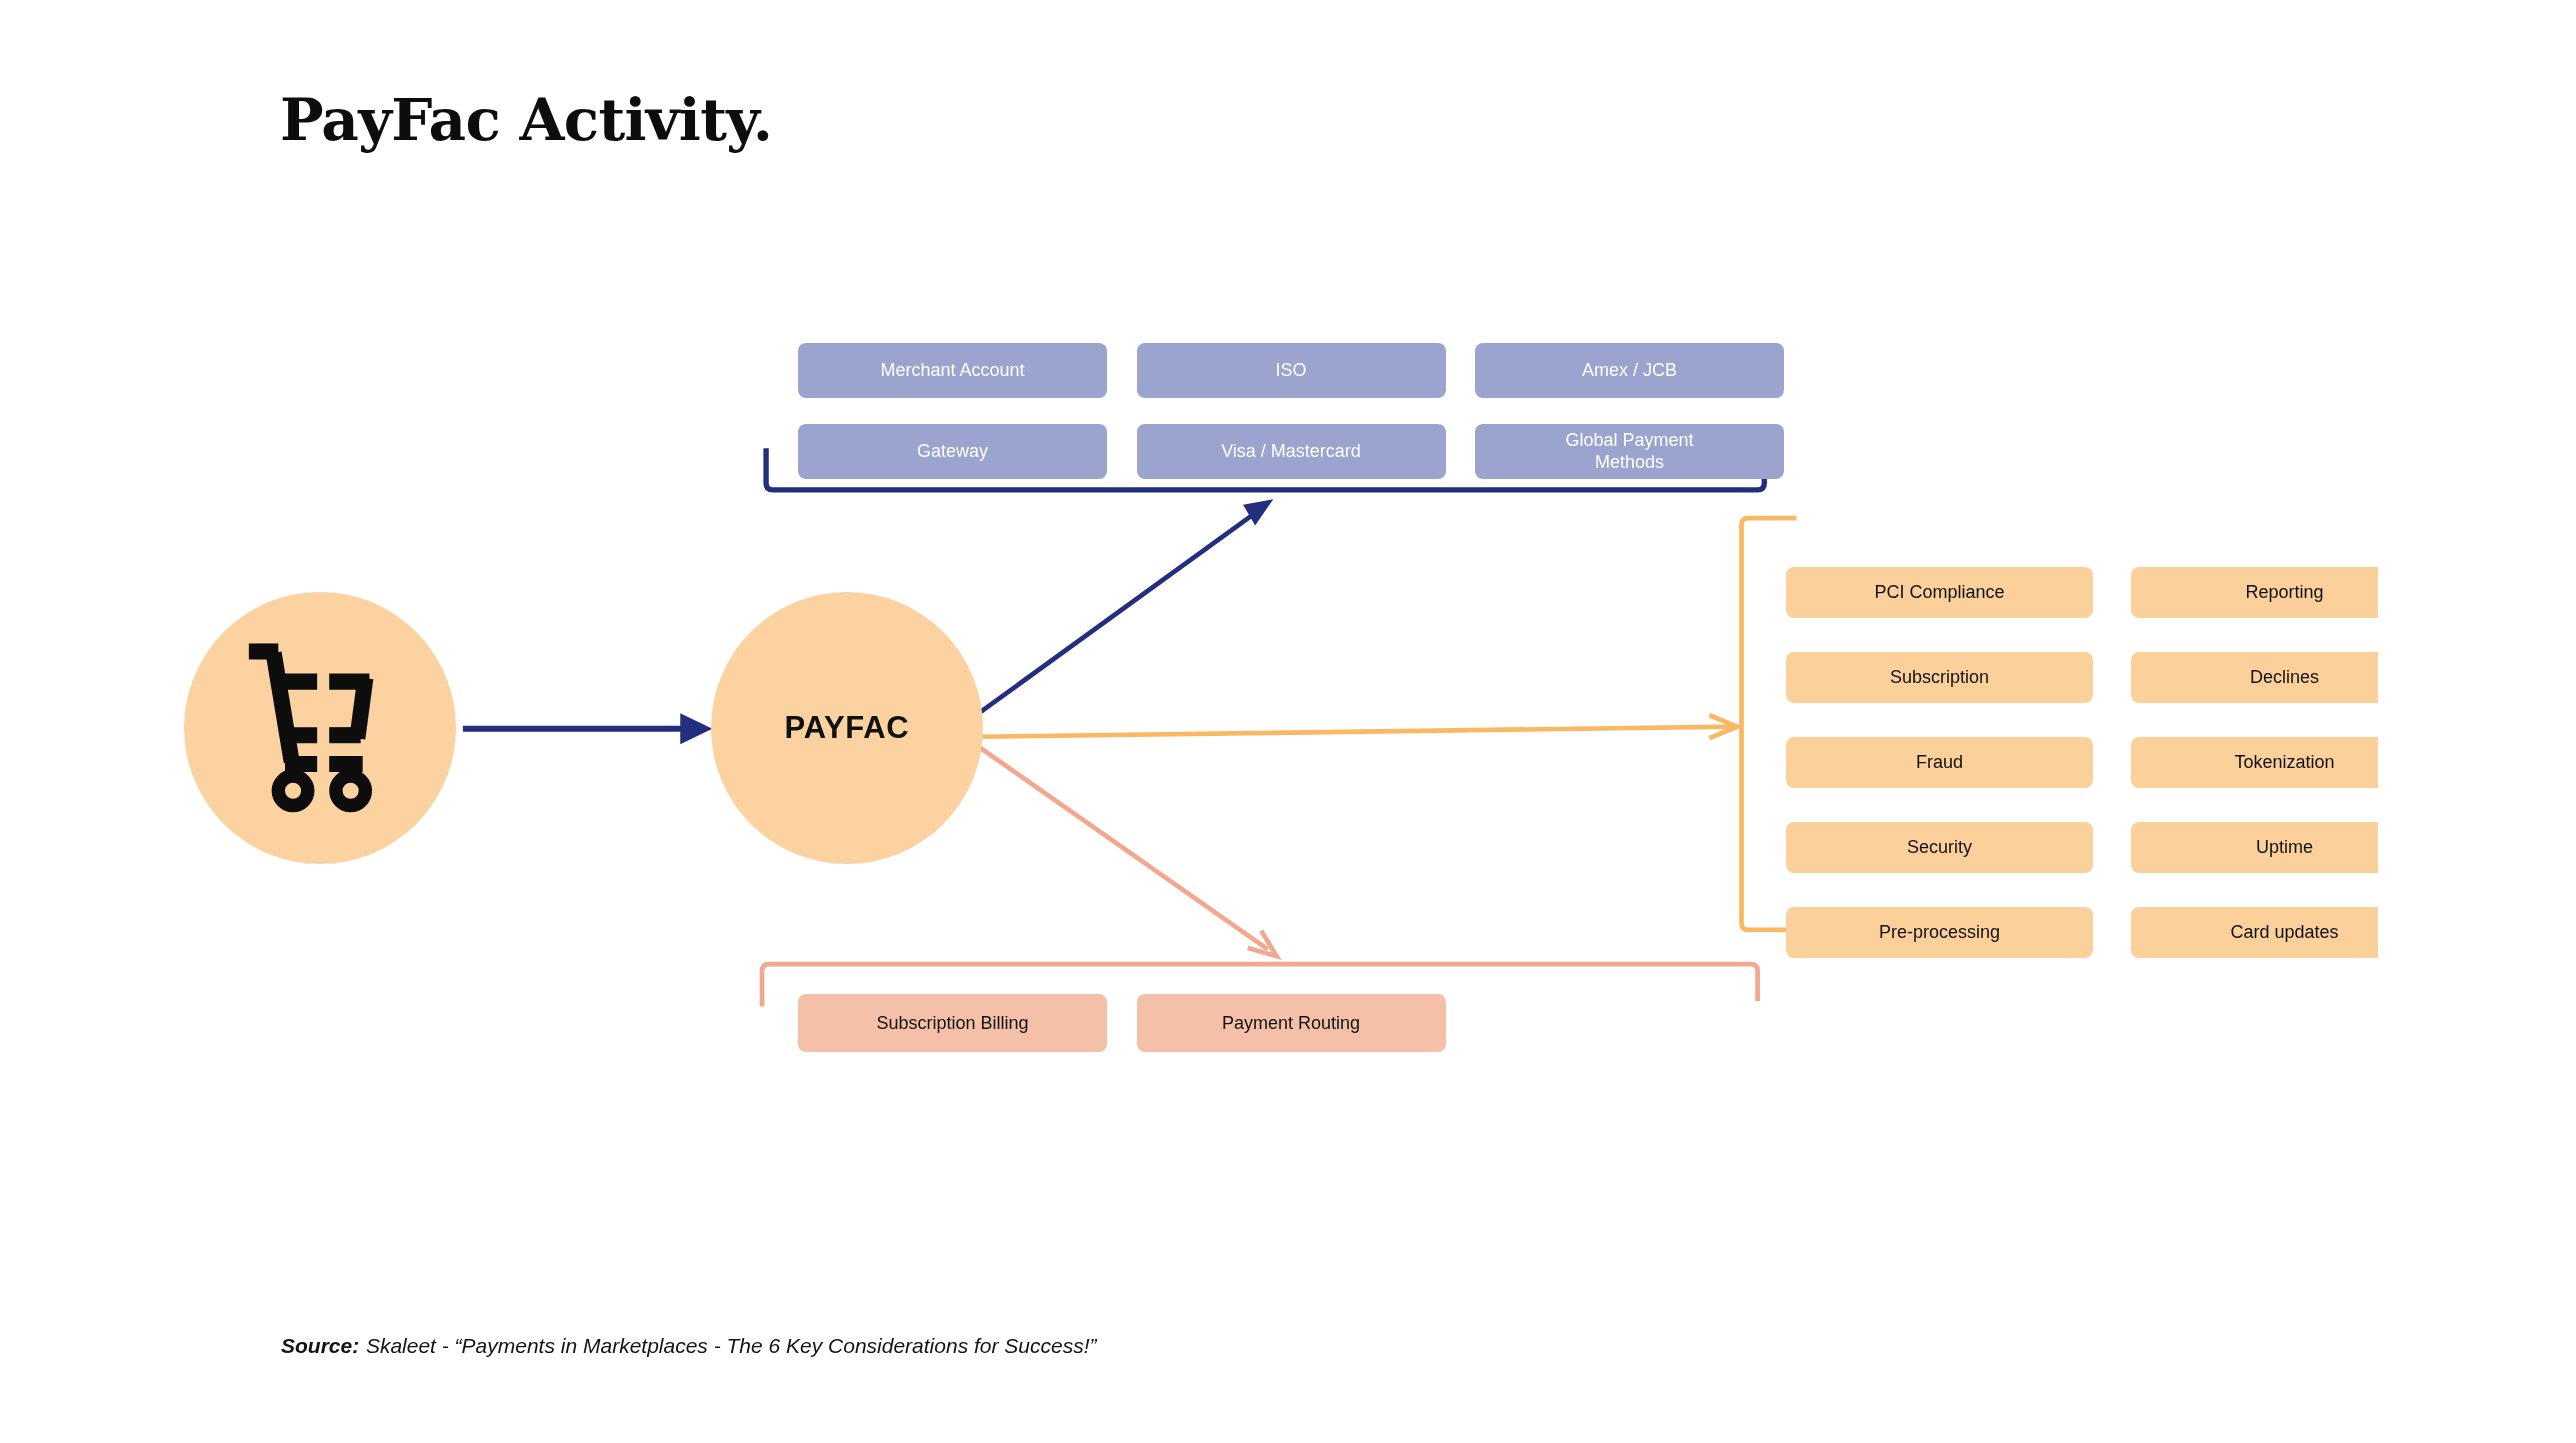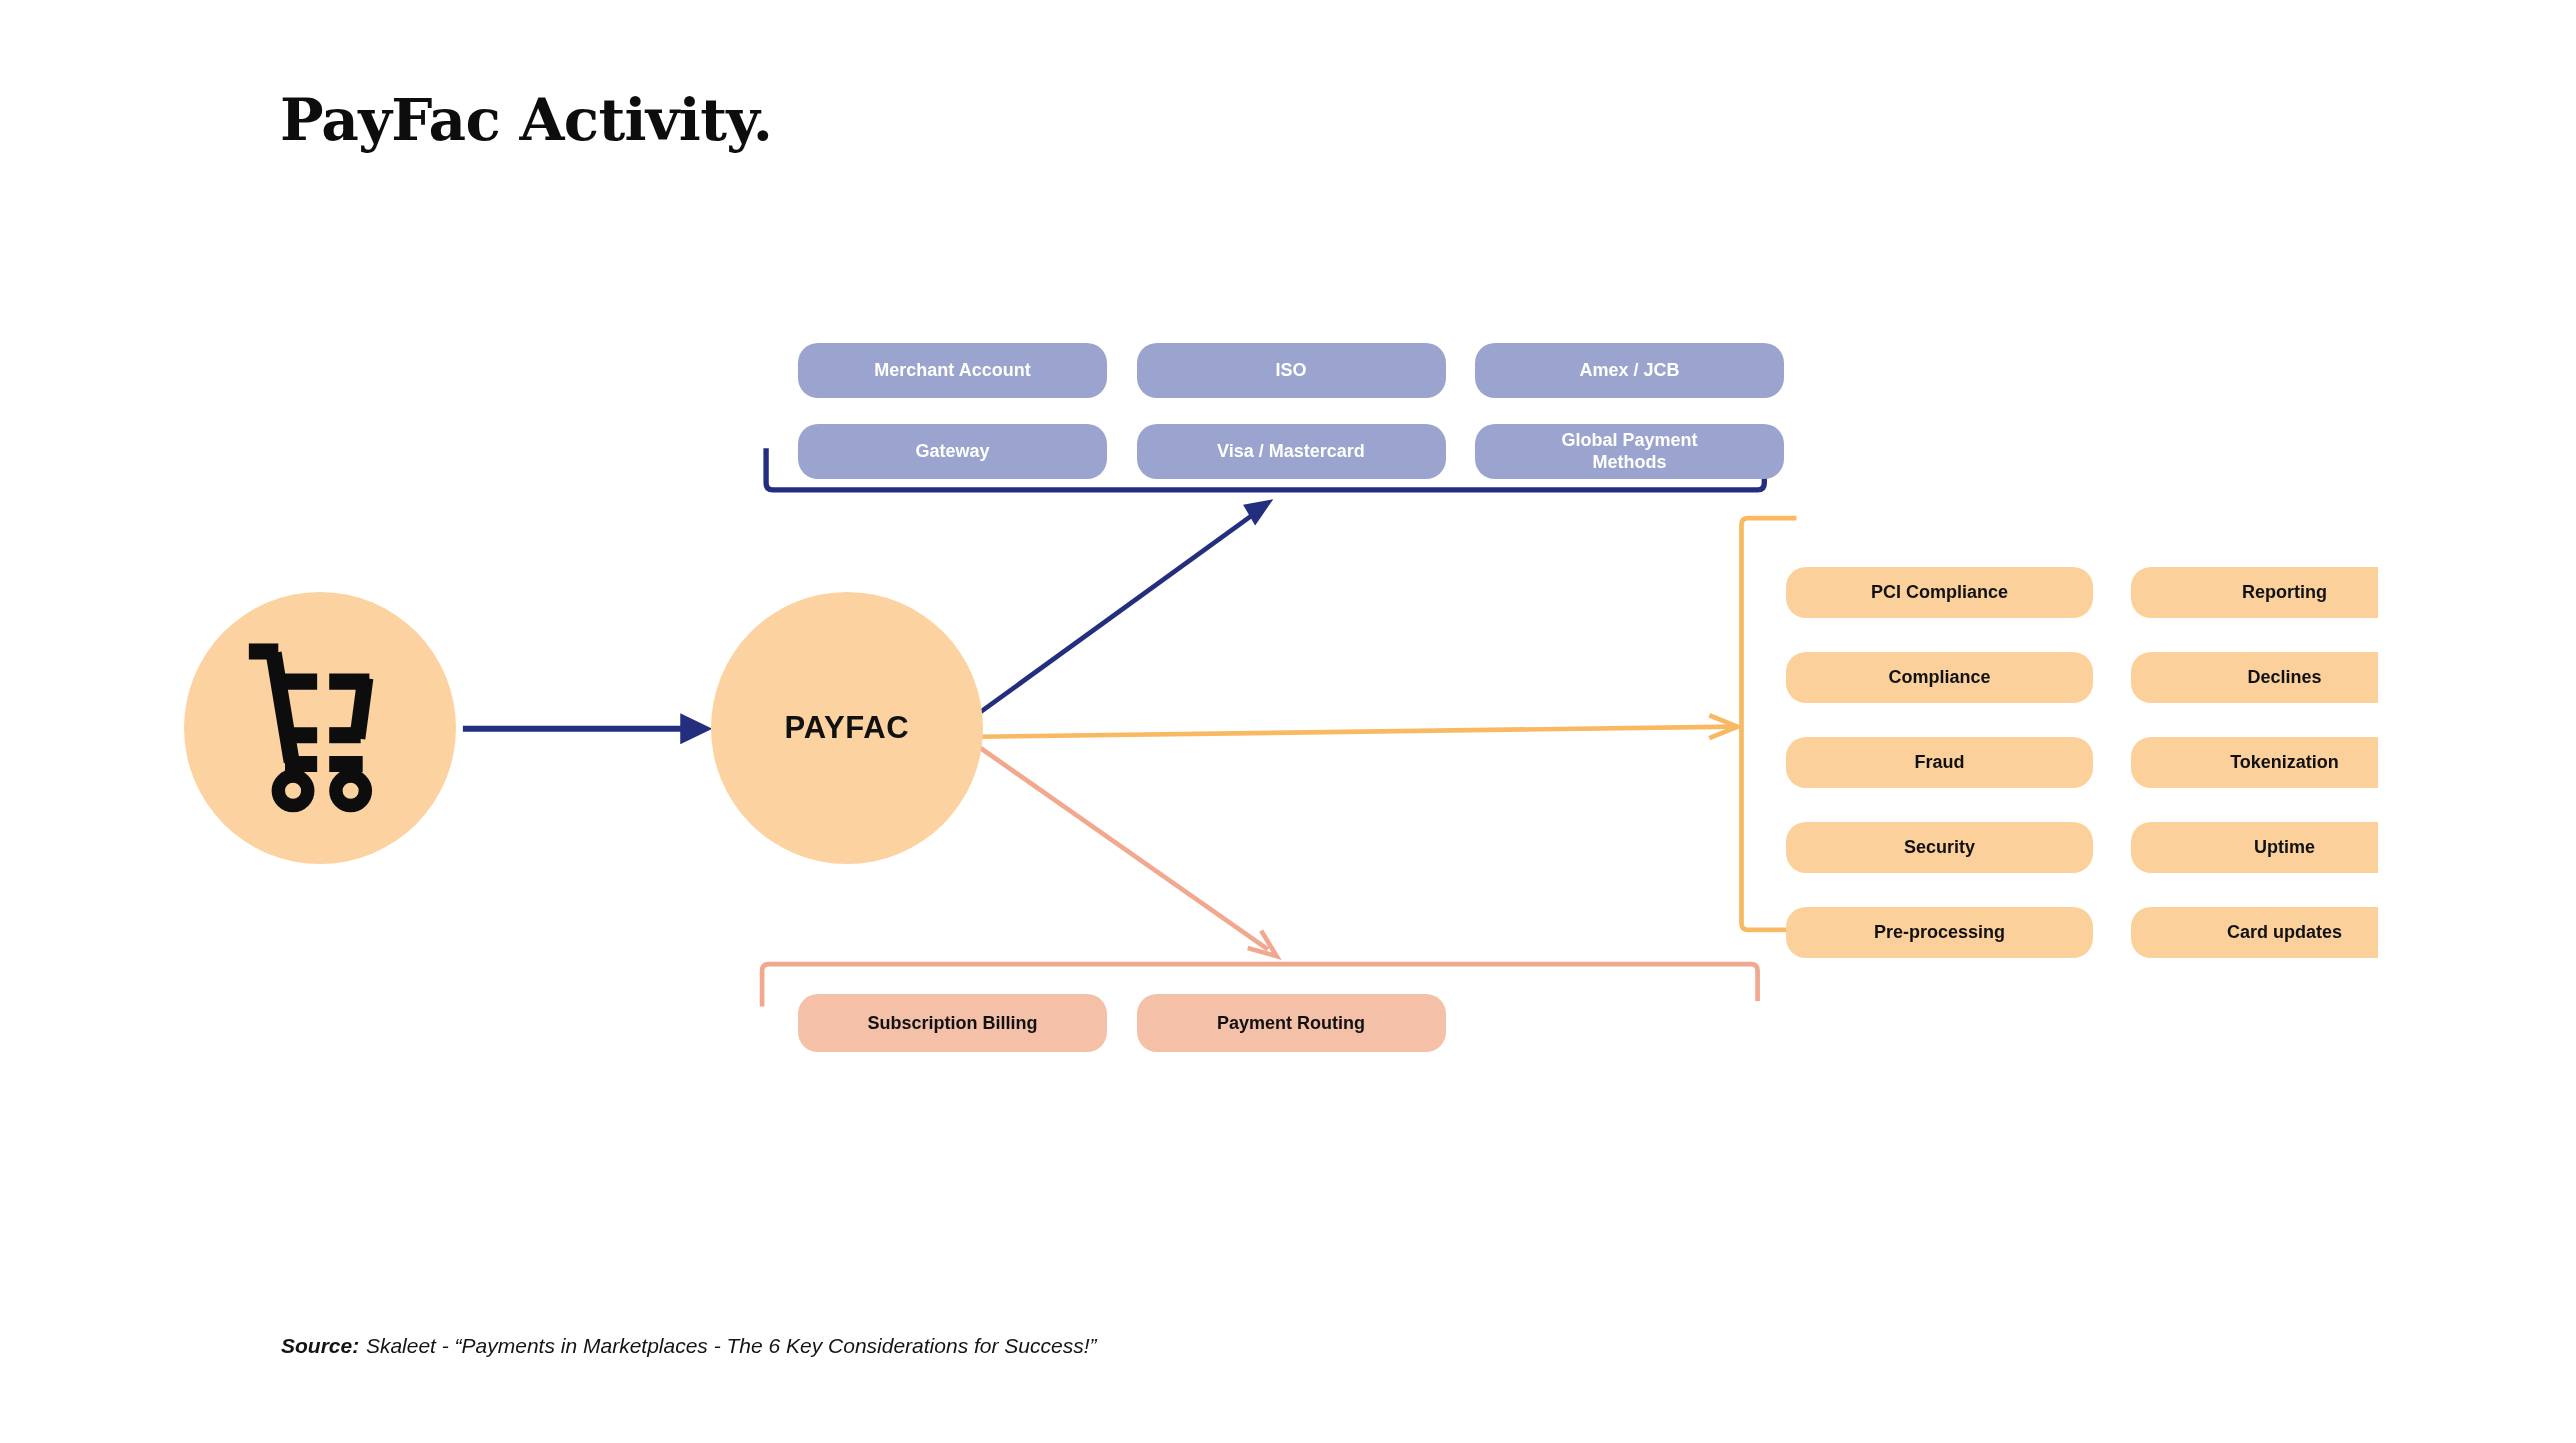--- a/index.html
+++ b/index.html
@@ -32,23 +32,23 @@
   .circle.cart{left:184px;top:592px;}
   .circle.hub{left:711px;top:592px;}
   .hub-label{
     font-size:31px;font-weight:700;color:var(--ink);letter-spacing:0.7px;
   }
   .group{position:absolute;display:grid;z-index:2;}
   .group.blue{left:798px;top:343px;grid-template-columns:repeat(3,309px);column-gap:29.5px;row-gap:25.5px;}
   .group.orange{left:1786px;top:547px;grid-template-columns:repeat(2,307px);column-gap:38px;row-gap:34px;margin-top:20px;}
   .group.pink{left:798px;top:994px;grid-template-columns:repeat(3,309px);column-gap:29.5px;row-gap:34px;}
   .box{
-    min-height:55px;border-radius:20px;
+    min-height:55px;border-radius:8px;
     display:flex;align-items:center;justify-content:center;text-align:center;
-    font-weight:700;font-size:18px;line-height:1.25;
+    font-weight:400;font-size:18px;line-height:1.25;
   }
   .group.blue .box{background:var(--blue-box);color:#ffffff;}
   .group.orange .box{background:var(--orange-box);color:var(--ink);min-height:51px;}
   .group.pink .box{background:var(--pink-box);color:var(--ink);min-height:58px;}
   .box-label{display:inline-block;padding:4px 13.4px;}
   .box.gpm .box-label{max-width:188px;padding:4px 0;}
   .source{
     position:absolute;left:281px;top:1334px;z-index:2;
     font-size:21px;font-style:italic;color:#141414;
   }
@@ -141,21 +141,21 @@
   </div>
 
   <div class="group orange">
     <div class="box">
         <span class="box-label">PCI Compliance</span>
       </div>
     <div class="box">
         <span class="box-label">Reporting</span>
       </div>
     <div class="box">
-        <span class="box-label">Compliance</span>
+        <span class="box-label">Subscription</span>
       </div>
     <div class="box">
         <span class="box-label">Declines</span>
       </div>
     <div class="box">
         <span class="box-label">Fraud</span>
       </div>
     <div class="box">
         <span class="box-label">Tokenization</span>
       </div>

